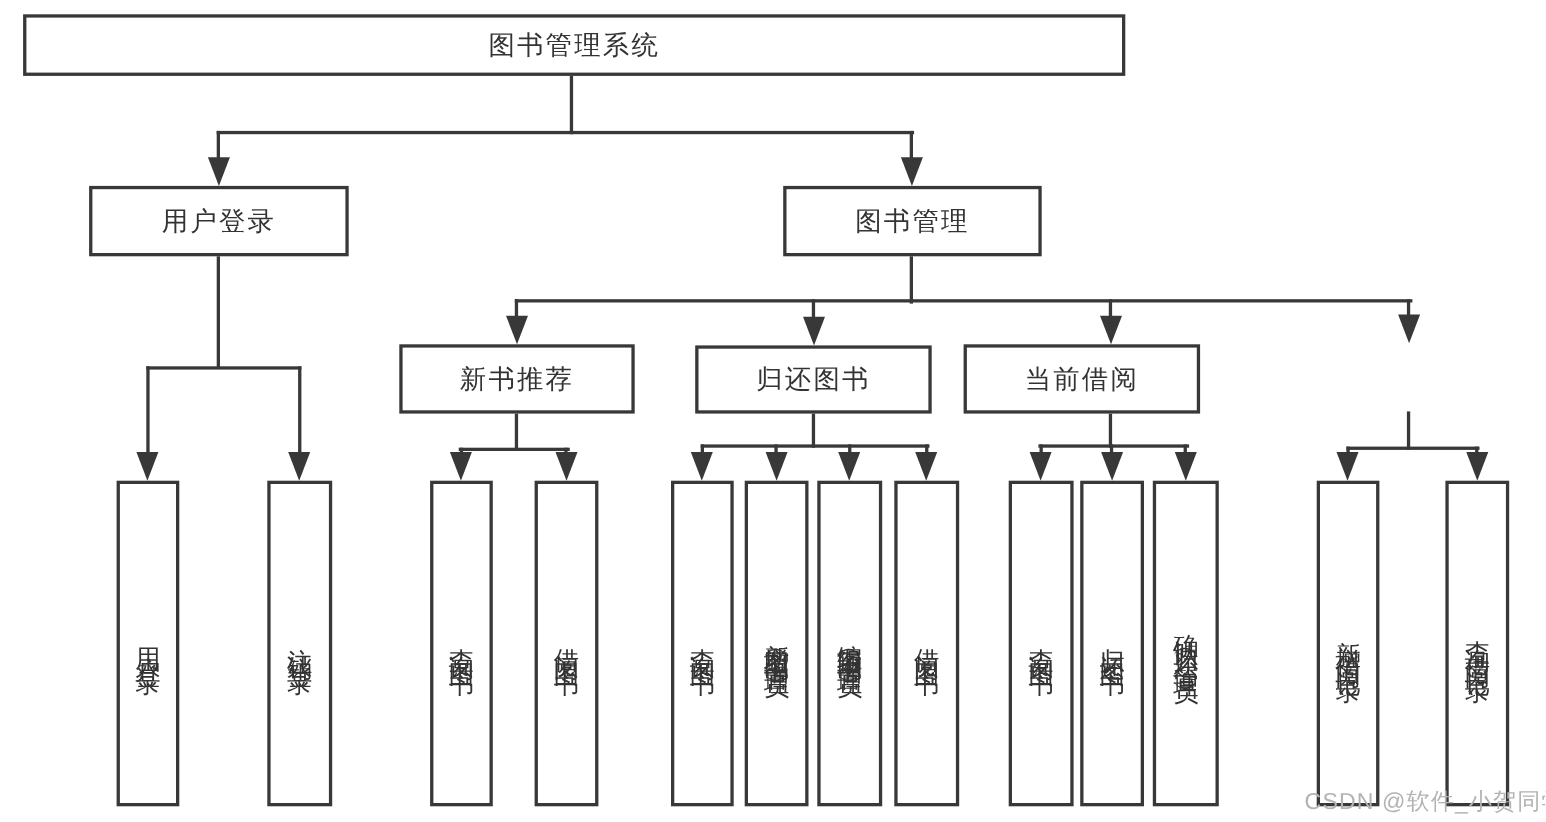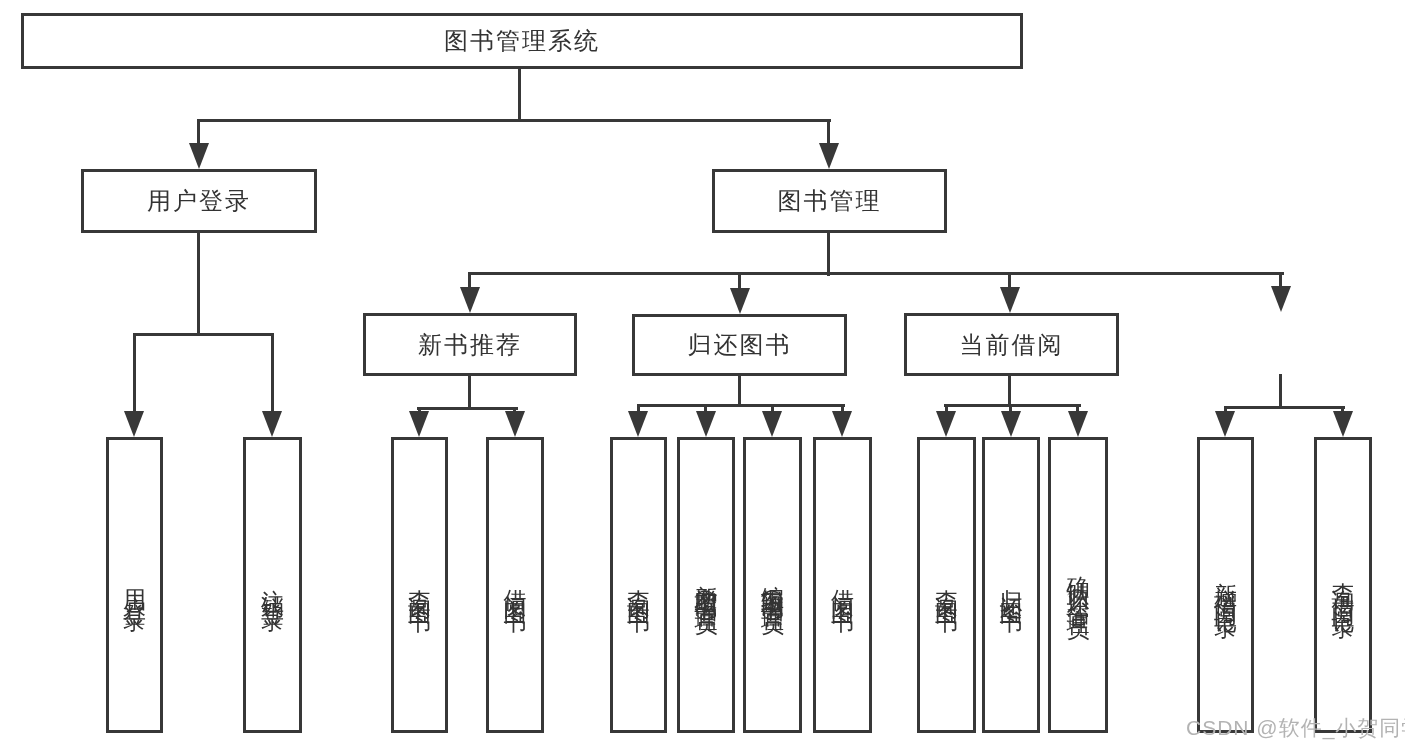--- a/index.html
+++ b/index.html
@@ -111,21 +111,21 @@
   <div class="node h" style="left:712px;top:169px;width:235px;height:64px">
     <span class="lbl">图书管理</span>
   </div>
 
   <div class="node h" style="left:363px;top:313px;width:214px;height:63px">
     <span class="lbl">新书推荐</span>
   </div>
   <div class="node h" style="left:632px;top:314px;width:215px;height:62px">
     <span class="lbl">归还图书</span>
   </div>
-  <div class="node h" style="left:904px;top:313px;width:215px;height:63px">
+  <div class="node h" style="left:876px;top:313px;width:215px;height:63px">
     <span class="lbl">当前借阅</span>
   </div>
 
   <div class="node v" style="left:106px;top:437px;width:57px;height:296px">
     <span class="lbl">用户登录</span>
   </div>
   <div class="node v" style="left:243px;top:437px;width:59px;height:296px">
     <span class="lbl">注销登录</span>
   </div>
 

